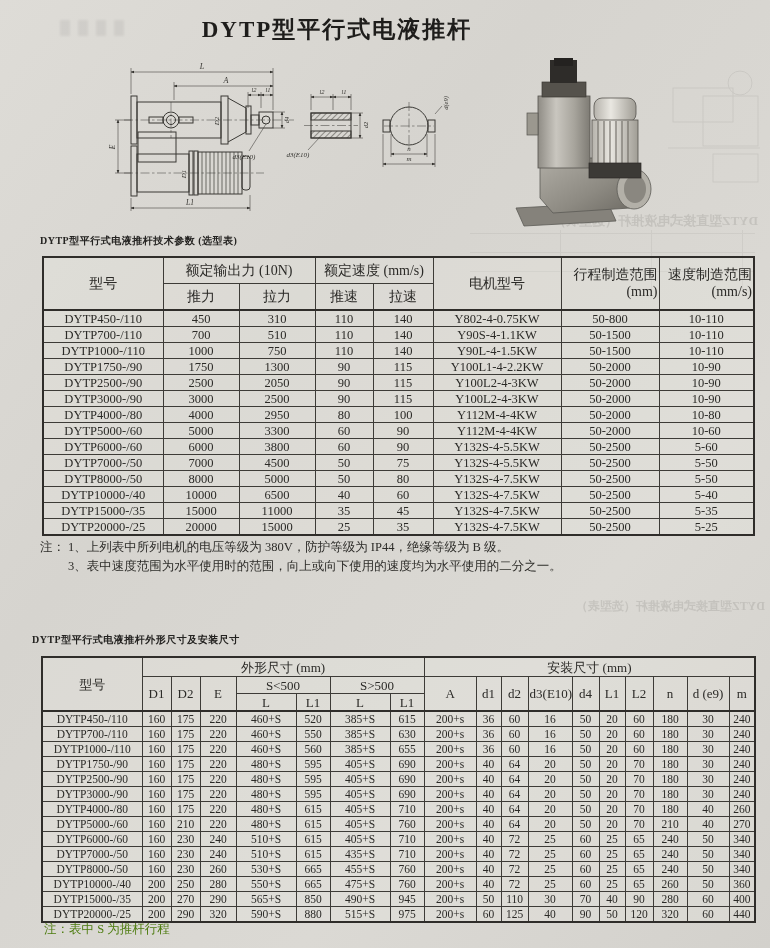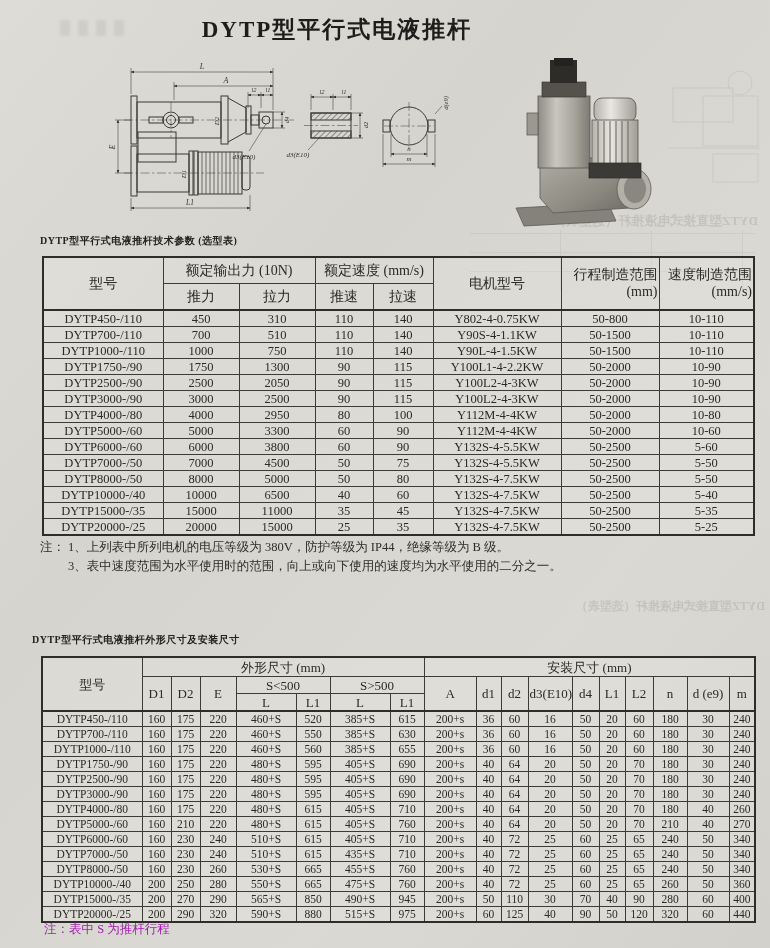--- a/index.html
+++ b/index.html
@@ -28,21 +28,21 @@
     background:repeating-linear-gradient(0deg,transparent 0 18px,#555 18px 19px),
                repeating-linear-gradient(90deg,transparent 0 90px,#555 90px 91px);}
   
   .section-caption{font-size:10px;font-weight:bold;color:#242321;letter-spacing:.5px;}
   .caption1{top:234px;left:40px;}
   .caption2{top:633px;left:32px;}
   .notes{top:538px;left:40px;width:668px;font-size:12.5px;line-height:1.53;color:#2d2c29;}
   .notes-row{display:flex;}
   .notes-label{flex:0 0 28px;}
   .note-item{padding-left:7px;text-indent:-7px;}
-  .footnote{top:921px;left:44px;font-size:12.5px;color:#a21caf;}
+  .footnote{top:921px;left:44px;font-size:12.5px;color:#4d7c0f;}
   
   table{border-collapse:collapse;table-layout:fixed;background:rgba(236,234,229,.25);}
   .t1{top:256px;left:42px;width:711px;}
   .t2{top:656px;left:41px;width:714px;}
   table{border:2px solid #2f2d2a;}
   th,td{
     border:1px solid #3d3b37;text-align:center;vertical-align:middle;
     padding:0 1px;font-weight:normal;color:#2b2a27;overflow:hidden;white-space:nowrap;
   }
   .t1 th{font-size:14px;height:25px;font-family:Liberation Serif, serif;}

